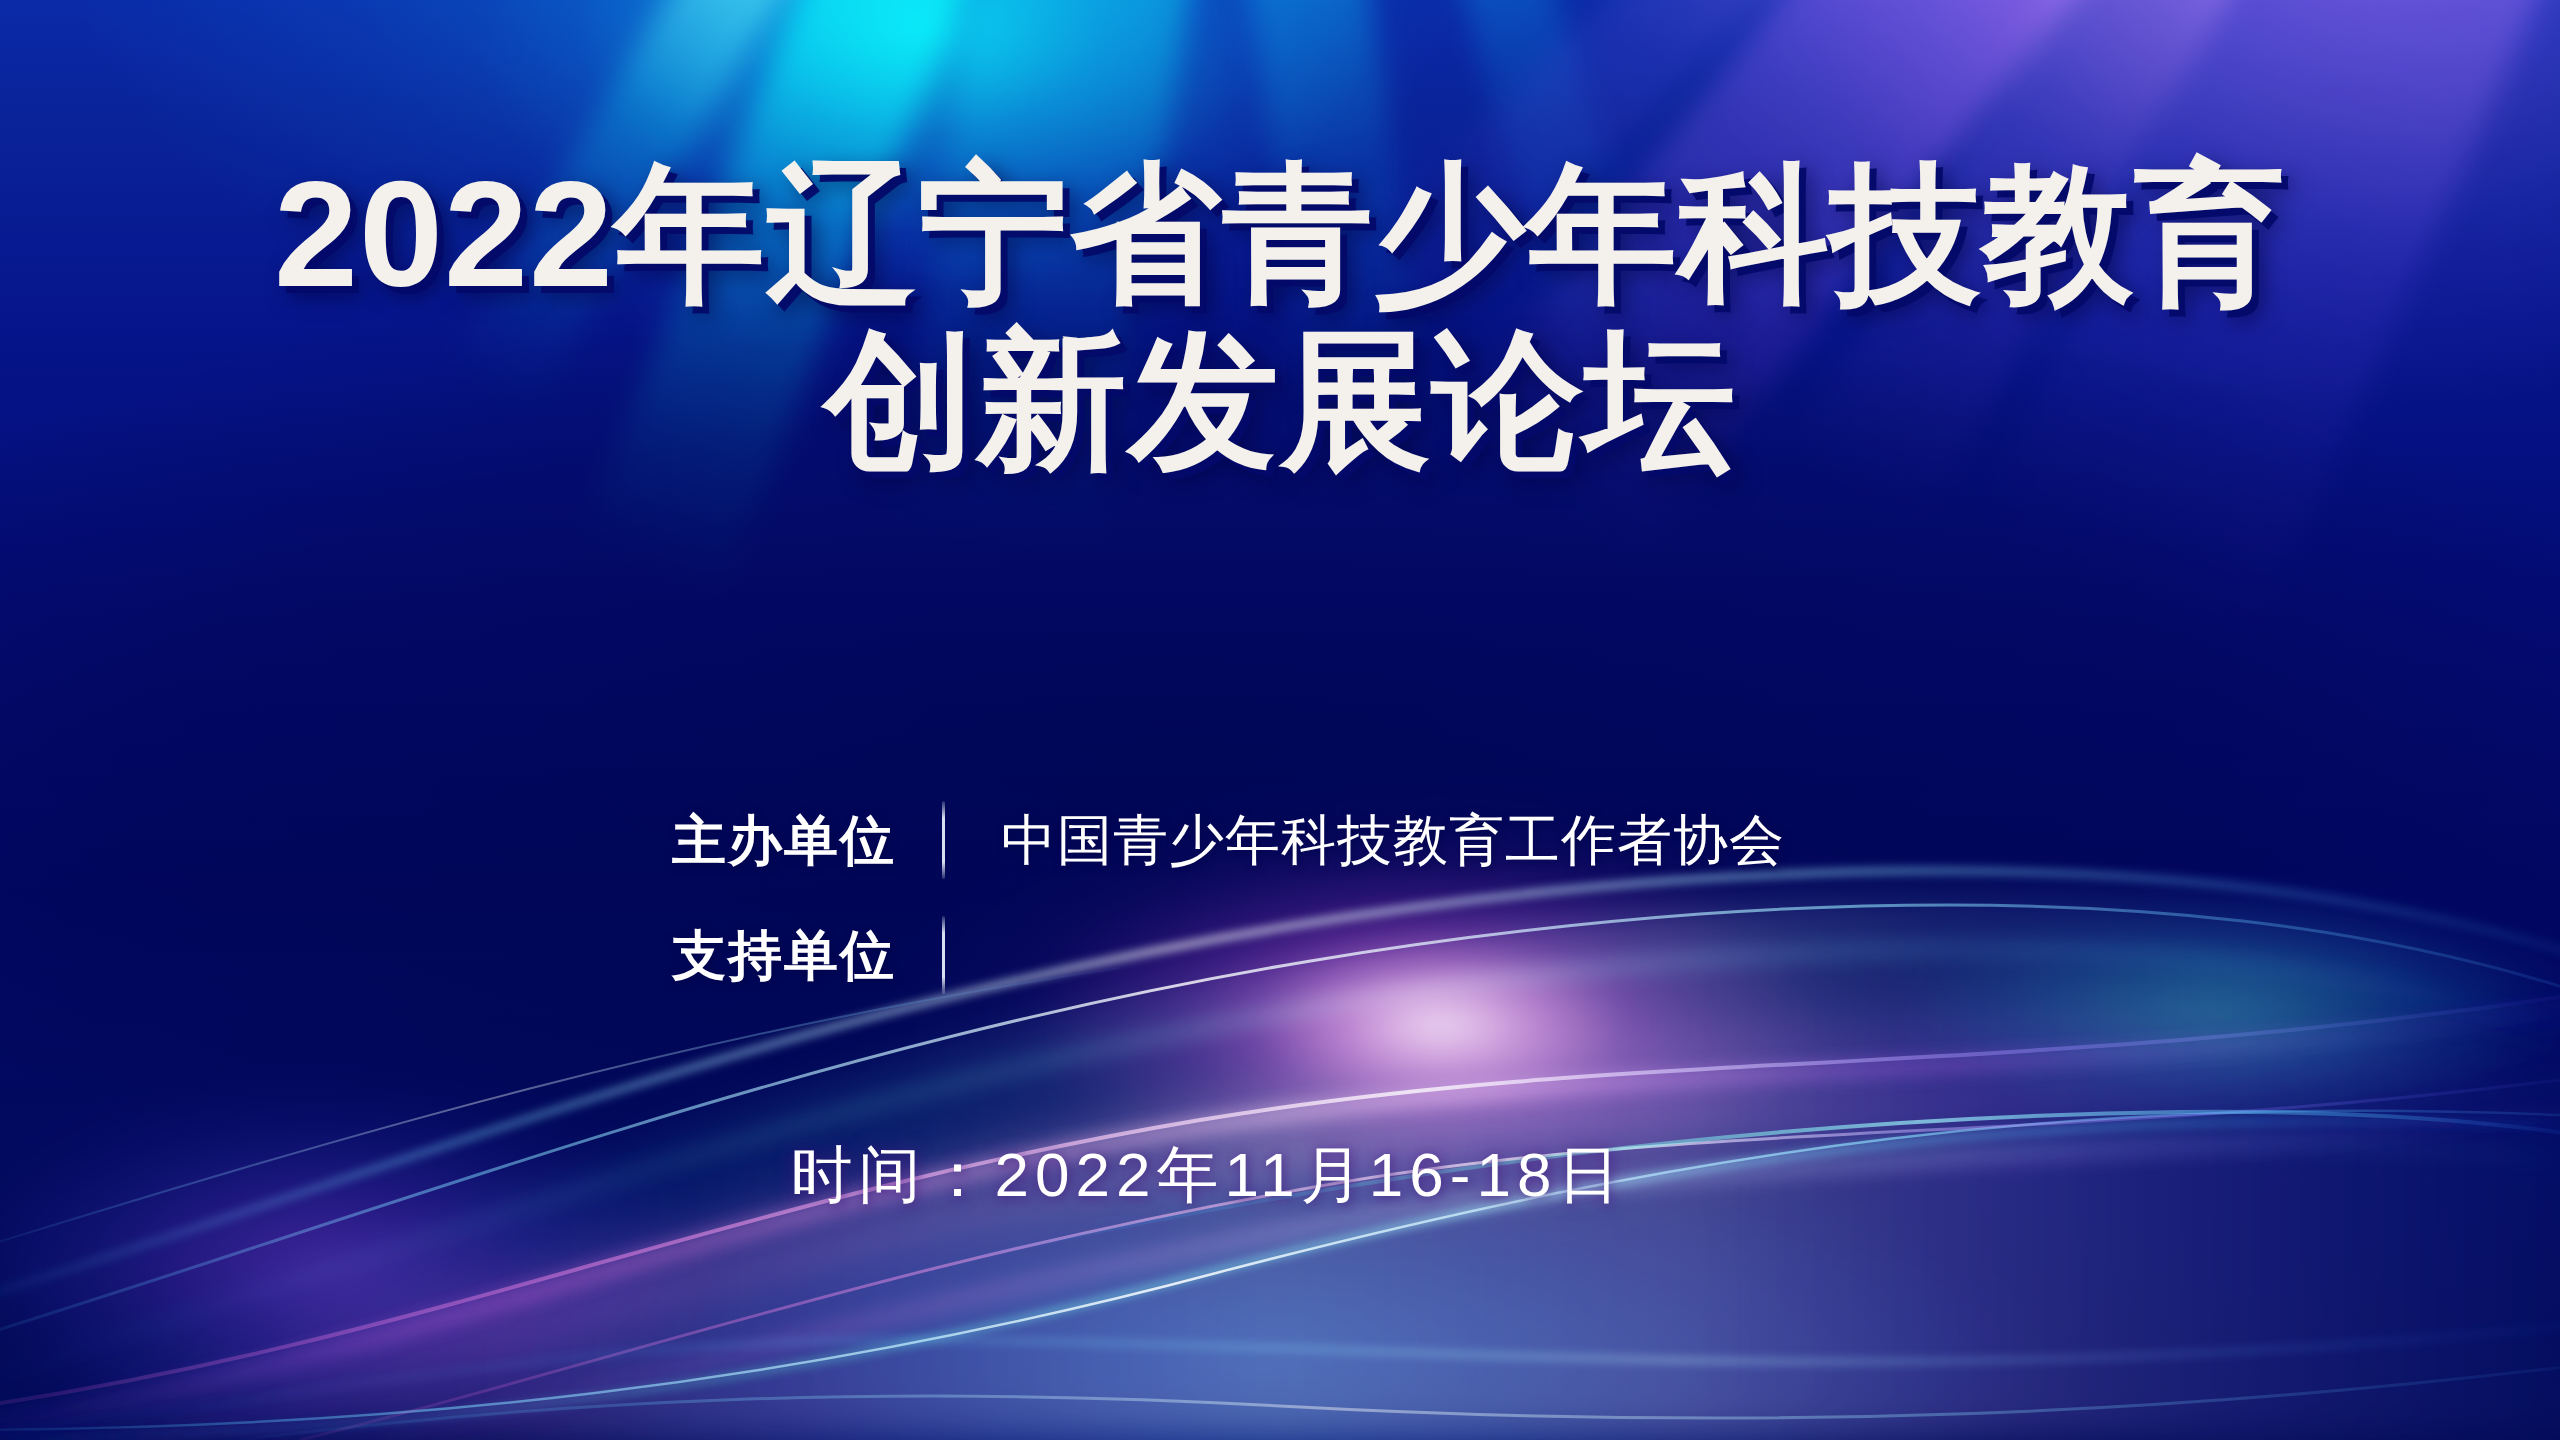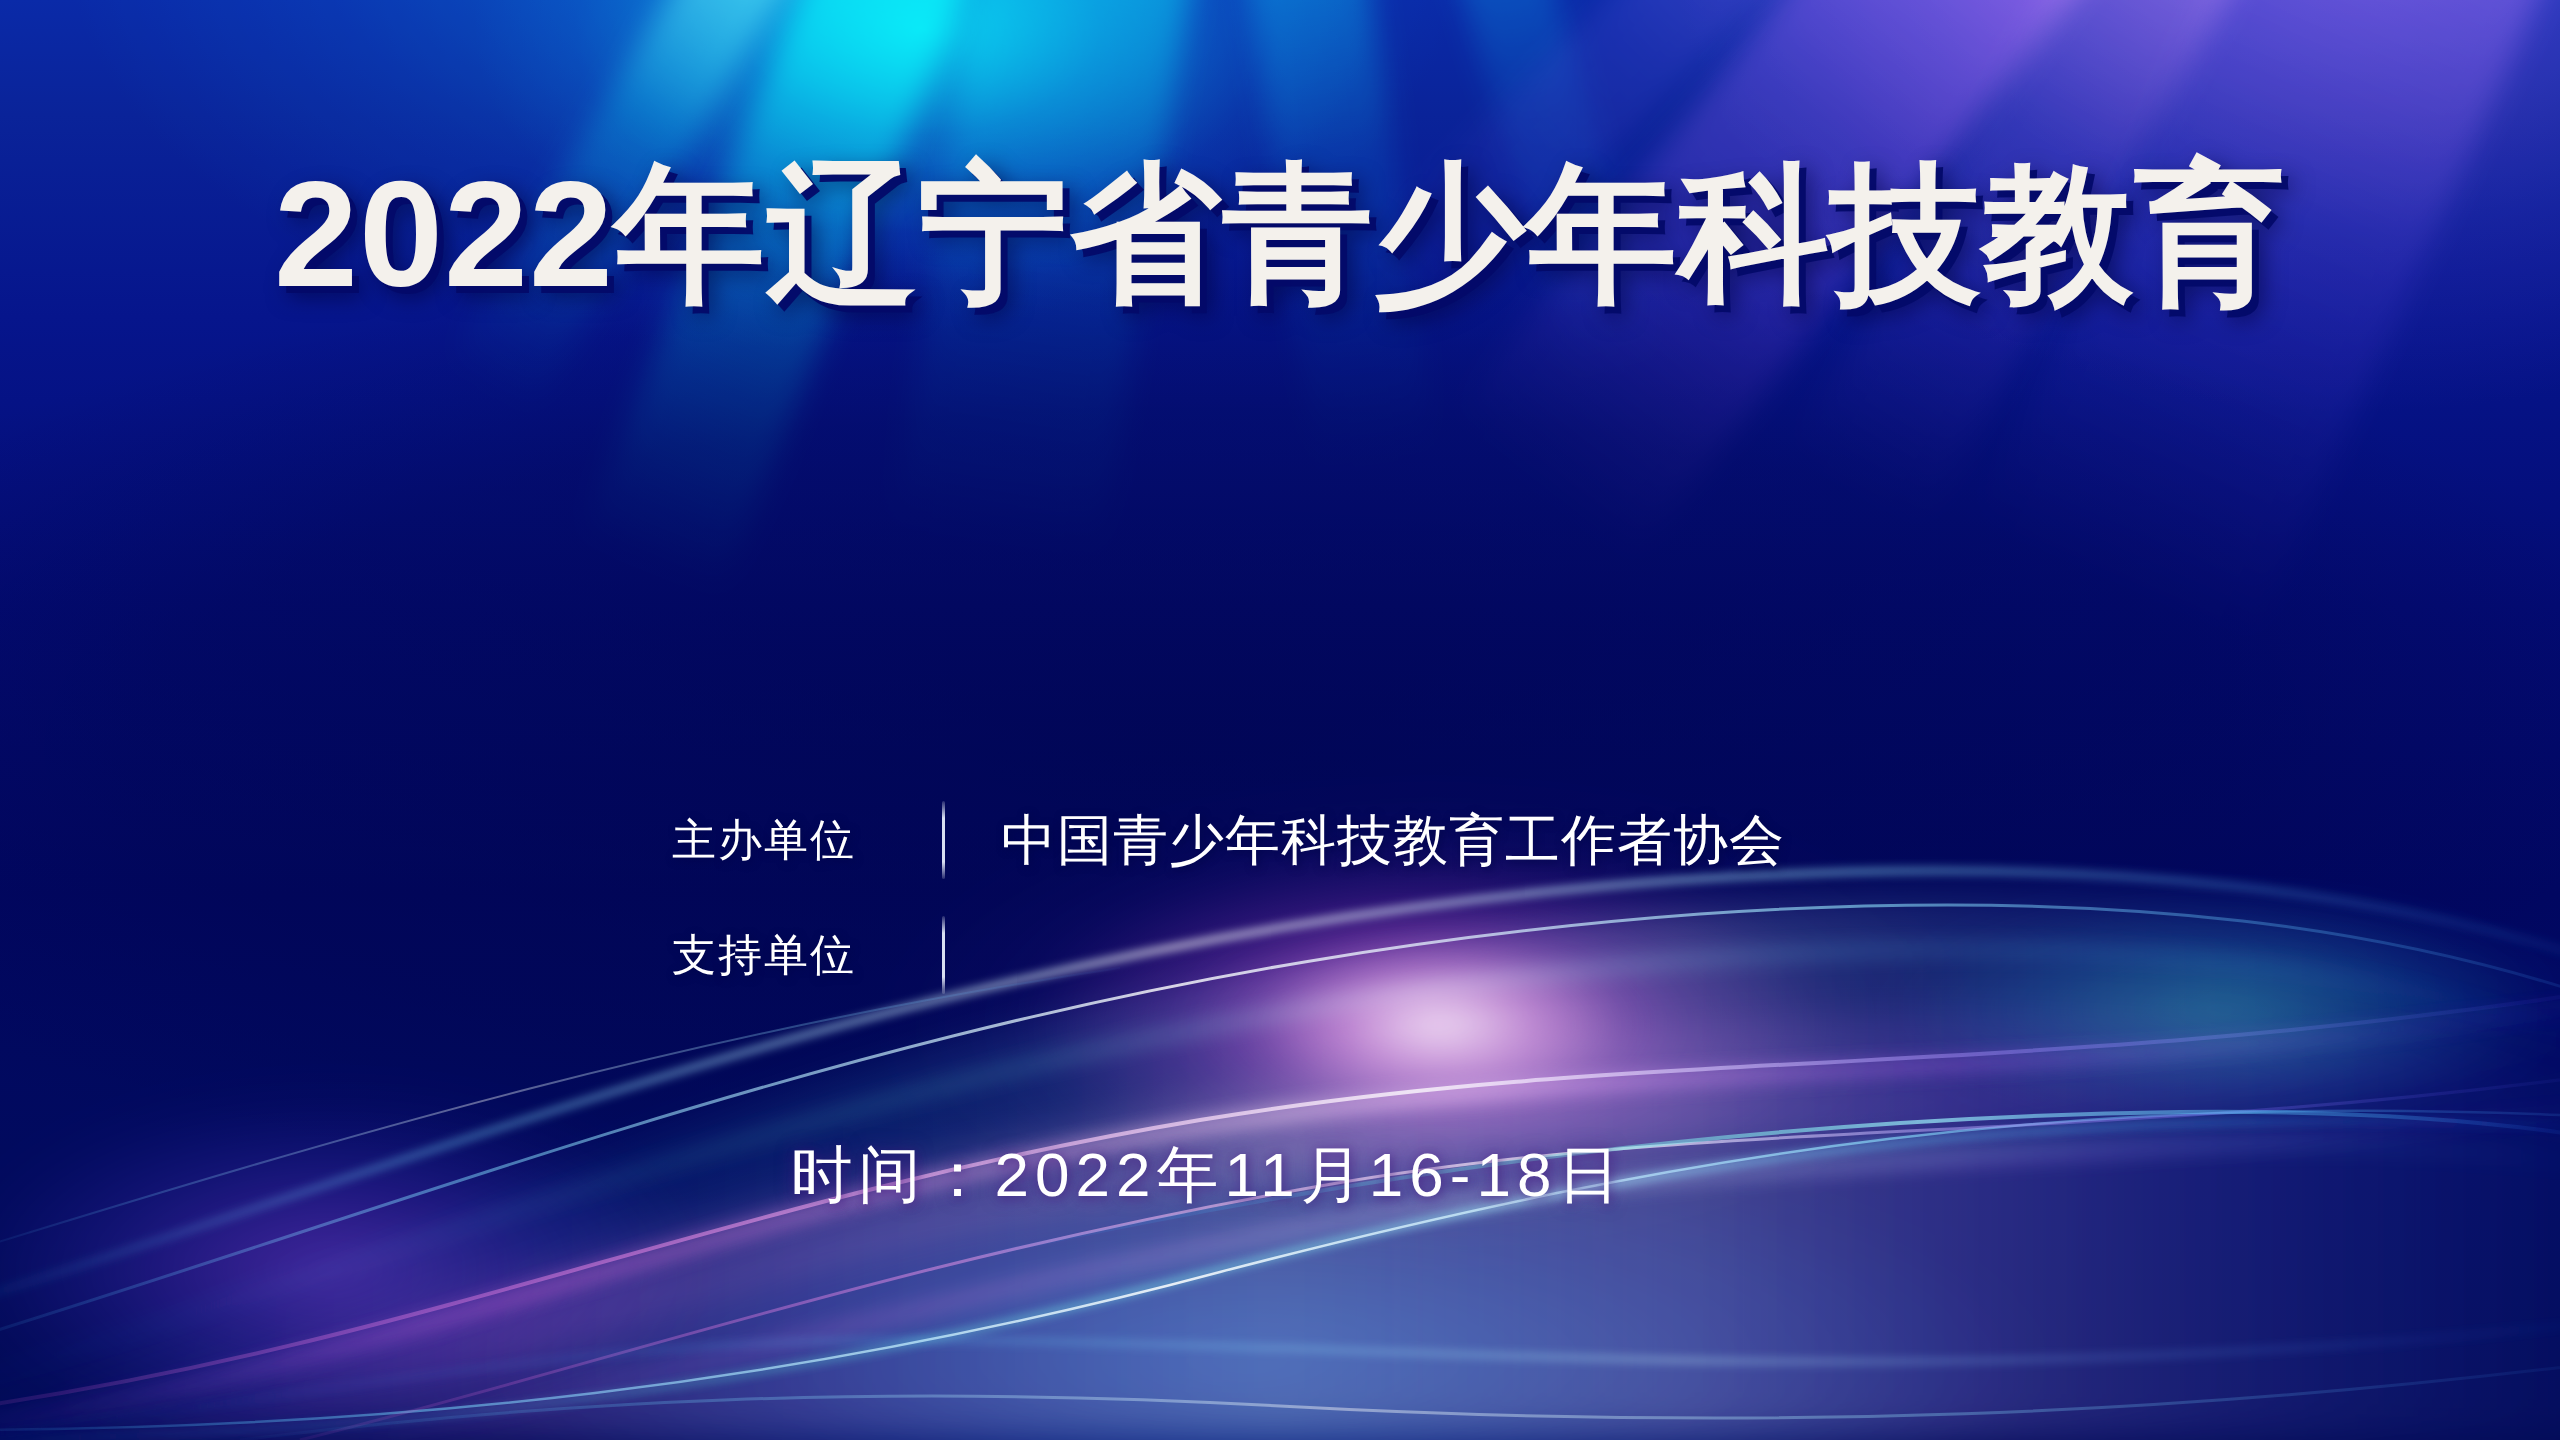--- a/index.html
+++ b/index.html
@@ -131,22 +131,22 @@
   }
   .org-row{
     display:flex; align-items:center;
     height:104px;
   }
   .org-row + .org-row{ margin-top:11px; }
   .org-label{
     width:270px;
     flex:0 0 270px;
     color:#ffffff;
-    font-weight:normal;
-    font-size:44px;
+    font-weight:bold;
+    font-size:54px;
     line-height:62px;
     letter-spacing:2px;
     white-space:nowrap;
     text-shadow:2px 2px 8px rgba(0,5,70,0.85);
   }
   .org-div{
     flex:0 0 3px;
     width:3px; height:78px;
     background:linear-gradient(180deg,rgba(255,255,255,0.15) 0%,rgba(235,242,255,0.92) 22%,rgba(235,242,255,0.92) 78%,rgba(255,255,255,0.15) 100%);
     margin-right:44px;
@@ -282,20 +282,21 @@
       <path d="M240,740 C 560,700 880,684 1280,706 C 1760,732 2180,716 2620,660" fill="none" stroke="url(#gA)" stroke-width="3" opacity="0.45"></path>
 
       <path d="M-60,560 C 360,430 700,330 1120,268" fill="none" stroke="url(#gA)" stroke-width="2" opacity="0.40"></path>
     </svg>
   </div>
 
   <div class="content">
 
     <div class="title-block">
       <div class="title-line l1">2022年辽宁省青少年科技教育</div>
+      <div class="title-line l2">创新发展论坛</div>
     </div>
 
     <div class="orgs">
 
       <div class="org-row r1">
         <div class="org-label">主办单位</div>
         <div class="org-div"></div>
         <div class="org-value">中国青少年科技教育工作者协会</div>
       </div>
 

